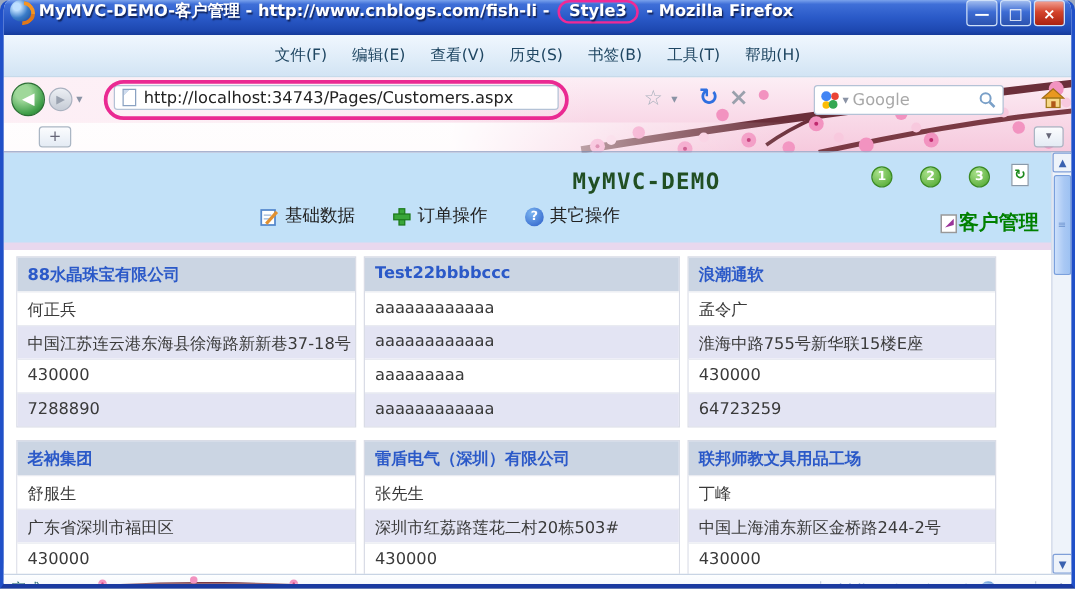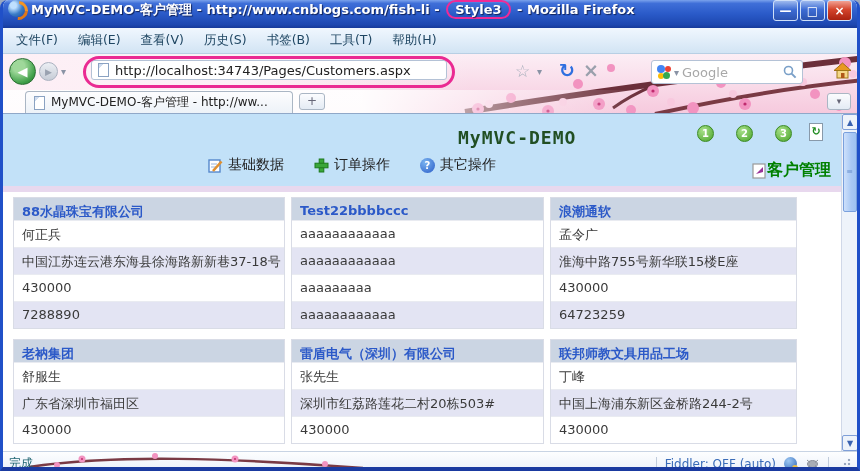--- a/index.html
+++ b/index.html
@@ -22,22 +22,22 @@
   .title-text { flex:1; color:#fff; font-weight:bold; font-size:13px; white-space:nowrap; overflow:hidden;
     text-shadow:1px 1px 1px rgba(10,20,60,.8); }
   .style3-ring { display:inline-block; border:2px solid #ef2a96; border-radius:11px; padding:0 7px; margin:0 2px; }
   .win-btns { display:flex; gap:2px; }
   .win-btn { width:25px; height:21px; border:1px solid #cfe0f8; border-radius:3px; color:#fff;
     font-size:12px; font-weight:bold; display:flex; align-items:center; justify-content:center;
     background:linear-gradient(180deg,#9db9ee,#3d6cd4 45%,#2c53b0); }
   .win-btn.close { background:linear-gradient(180deg,#f2a193,#d4442c 45%,#aa2210); }
 
   
-  .menubar { height:26px; display:flex; align-items:center; gap:2px; padding:0 4px;
-    background:linear-gradient(180deg,#f0f7fe,#d2e4f4); border-bottom:1px solid #b8cfe4; }
+  .menubar { height:34px; display:flex; align-items:center; gap:2px; padding:0 4px;
+    background:linear-gradient(180deg,#f0f7fe,#d2e4f4); border-bottom:1px solid #b8cfe4;justify-content:center; }
   .menu-item { padding:2px 9px; font-size:12.5px; color:#1f4662; }
 
   
   .chrome { position:relative; height:60px; background:linear-gradient(180deg,#fceef5,#f6c9dd); }
   .persona-svg { position:absolute; inset:0; }
   .persona-fade { position:absolute; left:0; top:0; width:470px; height:36px;
     background:linear-gradient(90deg, rgba(253,240,246,.95) 0 50%, rgba(253,240,246,0)); }
   .navbar { position:relative; height:36px; display:flex; align-items:center; }
   .btn-back { position:absolute; left:6px; top:4px; width:27px; height:27px; border-radius:50%;
     background:radial-gradient(circle at 35% 30%, #9fd89a 0 25%, #3f9e48 70%, #20702a 100%);
@@ -107,21 +107,21 @@
     display:flex; align-items:center; justify-content:center; border:1px solid #3a8a22;
     background:radial-gradient(circle at 35% 30%, #a8e08a, #4aa42a); }
   .refresh-doc { position:absolute; left:806px; top:9px; width:14px; height:18px; background:#fff;
     border:1px solid #8899aa; color:#1d8a1d; font-size:11px; font-weight:bold; text-align:center; line-height:16px; }
   .current-link { position:absolute; right:10px; top:46px; display:flex; align-items:center; gap:0;
     font-size:16px; font-weight:bold; color:#008000; }
 
   .cards { padding:5px 10px; display:grid; grid-template-columns:272px 253px 247px;
     column-gap:6px; row-gap:10px; }
   .card { border:1px solid #d9dce6; }
-  .card-title { height:22px; background:#cbd5e3; color:#2b59c8; font-weight:bold; font-size:13px;
+  .card-title { height:27px; background:#cbd5e3; color:#2b59c8; font-weight:bold; font-size:13px;
     padding:5px 8px; white-space:nowrap; overflow:hidden; }
   .card-row { height:27px; padding:5px 8px; font-size:13px; color:#3a3a3a; border-top:1px solid #e9ebf1;
     white-space:nowrap; overflow:hidden; background:#fff; }
   .card-row.alt { background:#e3e4f3; }
 
   
   .scrollbar { position:relative; width:16px; background:#eef3fa; border-left:1px solid #d0d8e8; }
   .sb-btn { position:absolute; left:0; width:16px; height:16px; text-align:center; line-height:15px;
     font-size:8px; color:#3a62b0; background:linear-gradient(180deg,#dcearf,#cfe0f8 0,#a8c4ee);
     border:1px solid #7f9fd8; border-radius:2px; }
@@ -250,24 +250,20 @@
         </svg>
       </span>
       <svg class="home-icon" width="19" height="17">
         <polygon points="9.5,1 18,8.5 1,8.5" fill="#e89820" stroke="#a07018" stroke-width="1"></polygon>
         <rect x="4" y="8.5" width="11" height="7.5" fill="#f6d888" stroke="#a07818" stroke-width="1"></rect>
         <rect x="8" y="11" width="3.5" height="5" fill="#b05818"></rect>
       </svg>
     </div>
 
     <div class="tabbar">
-      <span class="tab">
-        <span class="page-icon"></span>
-        <span class="tab-label">MyMVC-DEMO-客户管理 - http://ww...</span>
-      </span>
       <span class="newtab">+</span>
       <span class="alltabs">▾</span>
     </div>
   </div>
 
   <div class="content">
     <div class="main">
 
       <div class="page-header">
         <span class="page-nav">

